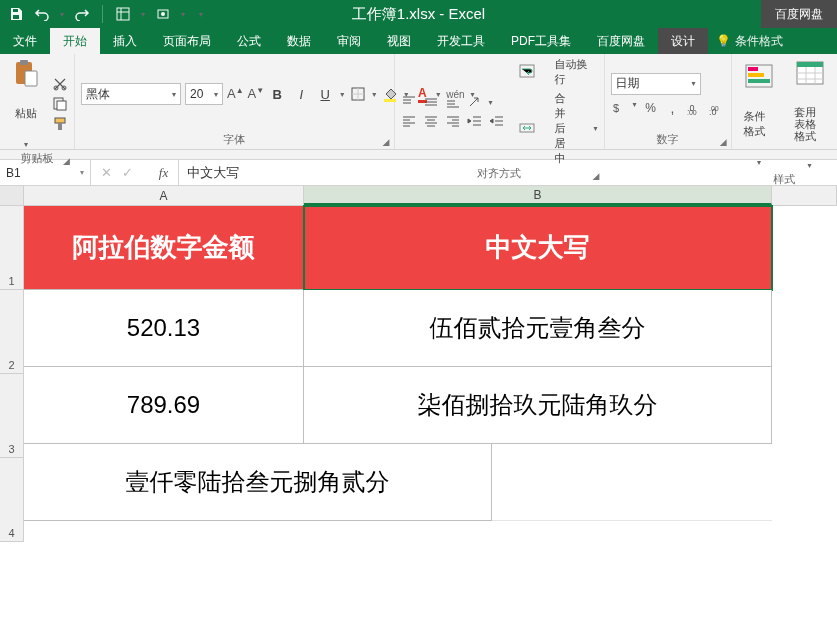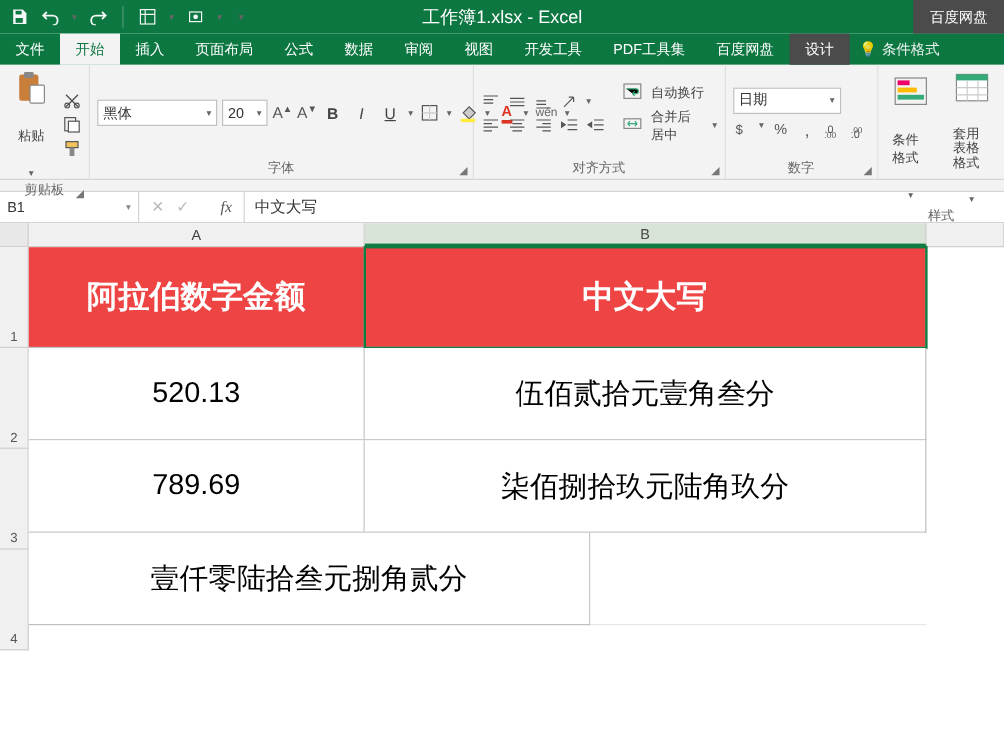--- a/index.html
+++ b/index.html
@@ -45,31 +45,31 @@
 .font-grow { font-size: 13px; color: #555; }
 .fmt-btn { font-size: 13px; color: #444; width: 18px; text-align: center; }
 .fmt-btn.bold { font-weight: bold; }
 .fmt-btn.ital { font-style: italic; }
 .fmt-btn.under { text-decoration: underline; }
 
 .align-block { display: flex; flex-direction: column; gap: 5px; }
 .align-row { display: flex; gap: 6px; align-items: center; }
 .align-ico { width: 16px; height: 14px; }
 .wrap-merge { display: flex; flex-direction: column; gap: 4px; margin-left: 10px; font-size: 11px; color: #444; }
-.wm-row { display: flex; align-items: center; gap: 8px; }
+.wm-row { display: flex; align-items: center; gap: 20px; }
 
 .num-block { display: flex; flex-direction: column; gap: 5px; }
 .num-combo { width: 90px; }
 .num-row { display: flex; gap: 6px; }
 
 .styles-block { display: flex; gap: 8px; }
 
 
 .namebox-row { height: 26px; border-bottom: 1px solid #d4d4d4; display: flex; align-items: stretch; background: #fff; }
-.namebox { width: 116px; border-right: 1px solid #d4d4d4; display: flex; align-items: center; padding: 0 6px; font-size: 12px; color: #333; background:#fff; }
+.namebox { width: 91px; border-right: 1px solid #d4d4d4; display: flex; align-items: center; padding: 0 6px; font-size: 12px; color: #333; background:#fff; }
 .namebox .arr { margin-left: auto; font-size: 8px; color: #888; }
 .fx-btns { display: flex; align-items: center; gap: 10px; padding: 0 10px; border-right: 1px solid #d4d4d4; color: #999; font-size: 13px; }
 .fx-btns .fx { font-style: italic; font-family: Georgia, serif; color: #555; margin-left: 16px; }
 .formula-input { flex: 1; display: flex; align-items: center; padding: 0 8px; font-size: 13px; color: #333; }
 .spacer-row { height: 10px; background: #f3f3f3; border-bottom: 1px solid #d4d4d4; }
 
 
 .grid-wrap { display: flex; flex-direction: column; }
 .col-headers { display: flex; height: 20px; background: #f0f0f0; border-bottom: 1px solid #cfcfcf; }
 .corner { width: 24px; border-right: 1px solid #cfcfcf; background: #e8e8e8; }

